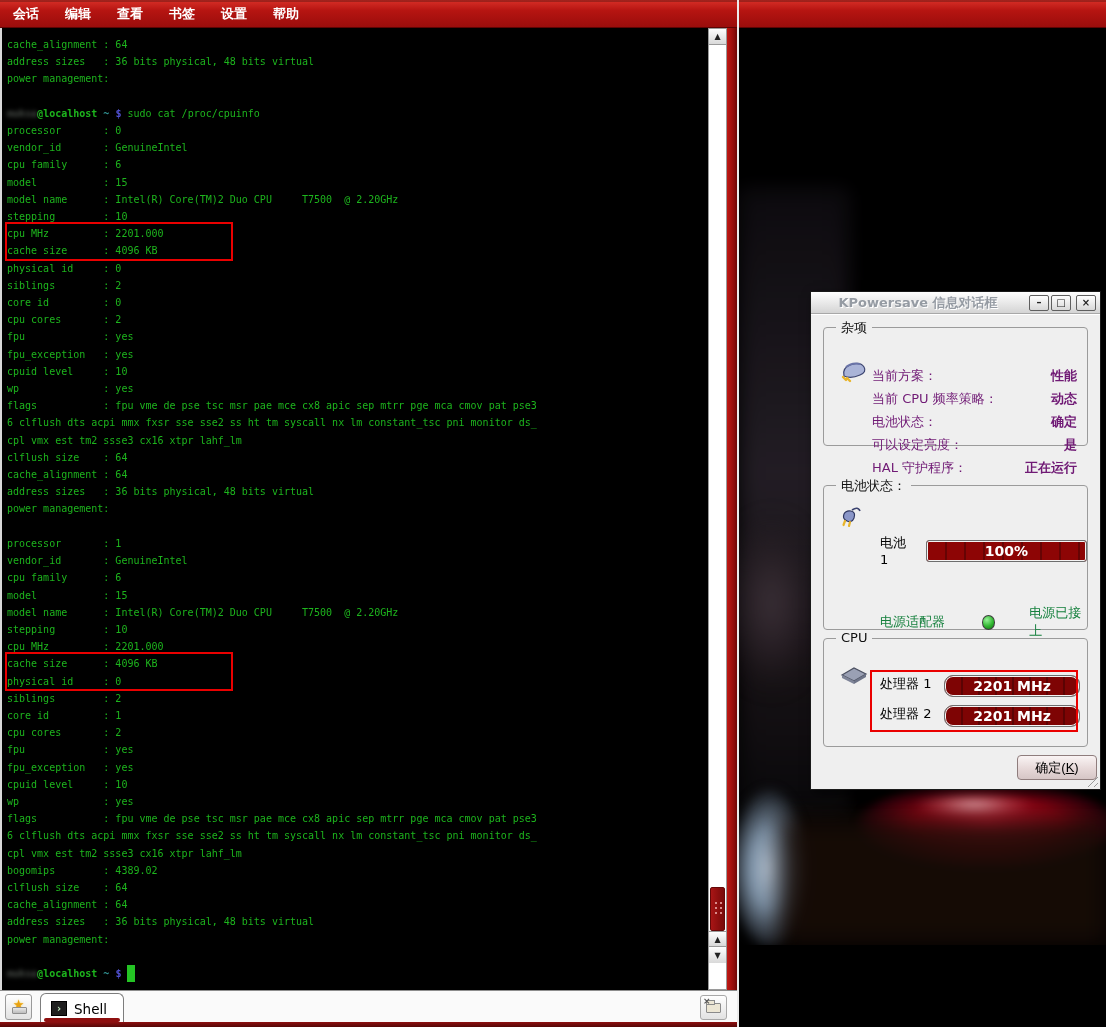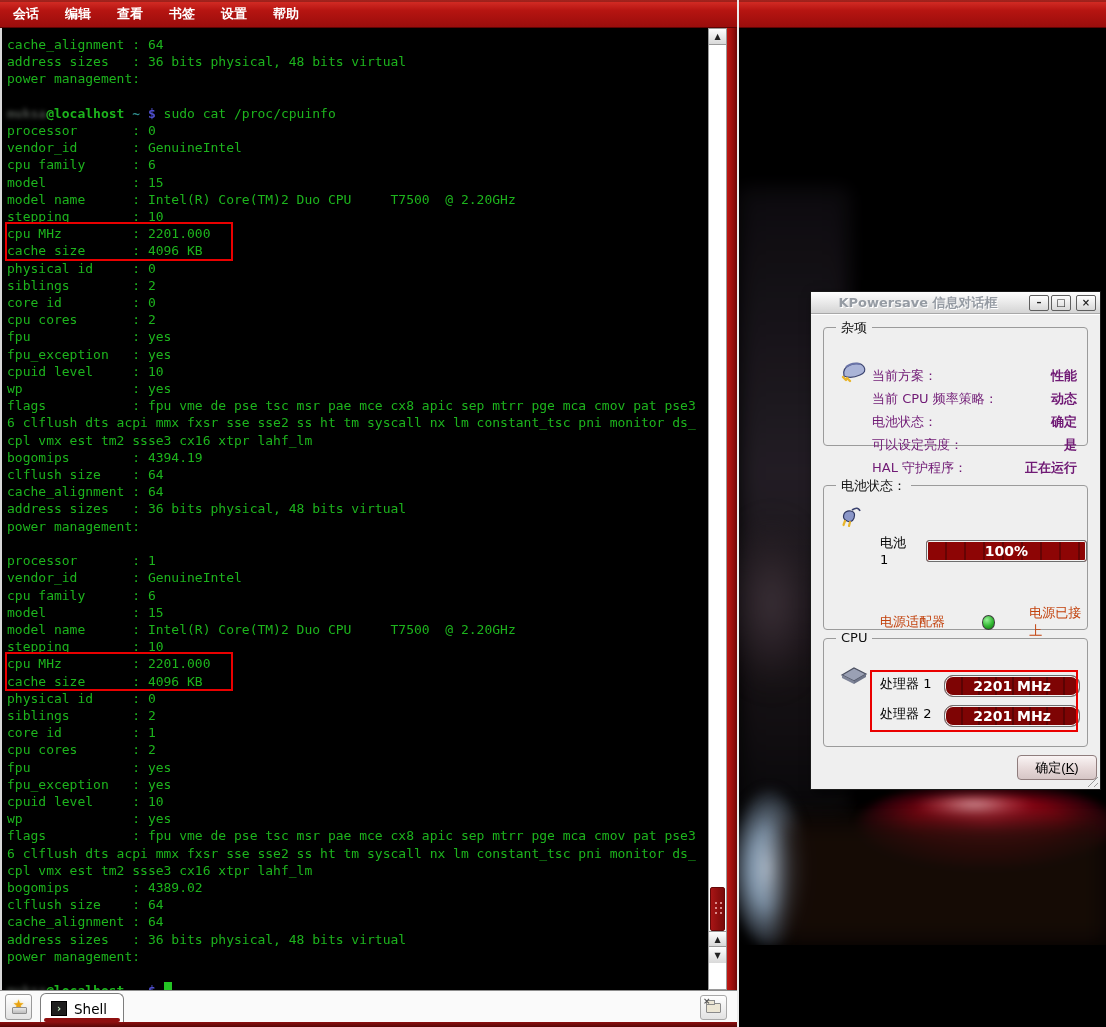--- a/index.html
+++ b/index.html
@@ -15,21 +15,21 @@
     position:absolute; left:0; top:0; right:0; height:28px;
     background:linear-gradient(180deg,#d83028 0%,#b51411 40%,#9a0d0c 100%);
     border-bottom:1px solid #5e0404; display:flex; align-items:center;
     box-shadow:inset 0 2px 0 rgba(0,0,0,.25);
   }
   .menu-item { color:#fff; font-size:13px; font-weight:bold; padding:12px 13px; line-height:28px; cursor:default; }
   .term-body { position:absolute; left:0; top:28px; width:727px; height:962px; background:#000; border-left:2px solid #d9d9d9; }
   .konsole-right-border { position:absolute; right:0; top:28px; width:10px; height:999px;
     background:linear-gradient(90deg,#c01814,#8e0d0b 70%,#6d0707); }
   .term-lines { position:absolute; left:5px; top:8px; width:698px; }
-  .term-line { white-space:pre; font-family:"DejaVu Sans Mono", monospace; font-size:13px; line-height:17.2px; color:#1db41d; }
+  .term-line { white-space:pre; font-family:"DejaVu Sans Mono", monospace; font-size:10px; line-height:17.2px; color:#1db41d; }
   .sg-user { color:#4a4f4a; filter:blur(2px); font-weight:bold; }
   .sg-host { color:#1db41d; font-weight:bold; }
   .sg-tilde { color:#2f8f8f; font-weight:bold; }
   .sg-dollar { color:#5050d0; font-weight:bold; }
   .sg-cmd { color:#1db41d; }
   .sg-cursor { background:#24c424; display:inline-block; width:8px; }
   .hl-box { position:absolute; left:-2px; width:228px; border:2px solid #ea0000; pointer-events:none; }
 
   
   .scrollbar { position:absolute; right:10px; top:28px; width:19px; height:962px; background:#fff; border:1px solid #9a9a9a; }
@@ -105,21 +105,21 @@
   .misc-row .val { font-weight:bold; }
 
   .plug-icon { position:absolute; left:14px; top:18px; }
   .batt-row { position:absolute; left:56px; top:48px; display:flex; align-items:center; }
   .batt-label { font-size:13px; color:#000; margin-right:10px; }
   .batt-bar { position:relative; width:172px; height:22px; background:#8d0505; border:1px solid #6e6e6e; border-radius:3px;
     box-shadow:inset 0 0 0 1px #f4f4f4; display:flex; align-items:center; justify-content:center; }
   .batt-bar .seg { position:absolute; inset:1px; border-radius:2px;
     background:repeating-linear-gradient(90deg, transparent 0 17px, rgba(0,0,0,.28) 17px 19px); }
   .bar-text { position:relative; color:#fff; font-weight:bold; font-size:14px; }
-  .adapter-row { position:absolute; left:56px; top:118px; display:flex; align-items:center; gap:12px; font-size:13px; color:#c2410c; }
+  .adapter-row { position:absolute; left:56px; top:118px; display:flex; align-items:center; gap:12px; font-size:13px; color:#15803d; }
   .adapter-label { width:92px; }
   .led { width:15px; height:15px; border-radius:50%; border:1px solid #3d3d3d; margin:0 22px 0 8px;
     background:radial-gradient(circle at 35% 30%, #97f297, #30b630 55%, #147114); }
 
   .cpu-icon { position:absolute; left:16px; top:26px; }
   .cpu-rows { position:absolute; left:56px; top:36px; }
   .cpu-row { display:flex; height:30px; }
   .cpu-label { width:64px; font-size:13px; color:#000; }
   .cpu-bar { position:relative; width:136px; height:22px; background:#7e0404; border:1px solid #6e6e6e; border-radius:9px;
     box-shadow:inset 0 0 0 1px #f4f4f4; display:flex; align-items:center; justify-content:center; }
@@ -169,21 +169,20 @@
           <div class="term-line">siblings        : 2</div>
           <div class="term-line">core id         : 0</div>
           <div class="term-line">cpu cores       : 2</div>
           <div class="term-line">fpu             : yes</div>
           <div class="term-line">fpu_exception   : yes</div>
           <div class="term-line">cpuid level     : 10</div>
           <div class="term-line">wp              : yes</div>
           <div class="term-line">flags           : fpu vme de pse tsc msr pae mce cx8 apic sep mtrr pge mca cmov pat pse3</div>
           <div class="term-line">6 clflush dts acpi mmx fxsr sse sse2 ss ht tm syscall nx lm constant_tsc pni monitor ds_</div>
           <div class="term-line">cpl vmx est tm2 ssse3 cx16 xtpr lahf_lm</div>
-          <div class="term-line">bogomips        : 4394.19</div>
           <div class="term-line">clflush size    : 64</div>
           <div class="term-line">cache_alignment : 64</div>
           <div class="term-line">address sizes   : 36 bits physical, 48 bits virtual</div>
           <div class="term-line">power management:</div>
           <div class="term-line">&nbsp;</div>
           <div class="term-line">processor       : 1</div>
           <div class="term-line">vendor_id       : GenuineIntel</div>
           <div class="term-line">cpu family      : 6</div>
           <div class="term-line">model           : 15</div>
           <div class="term-line">model name      : Intel(R) Core(TM)2 Duo CPU     T7500  @ 2.20GHz</div>

